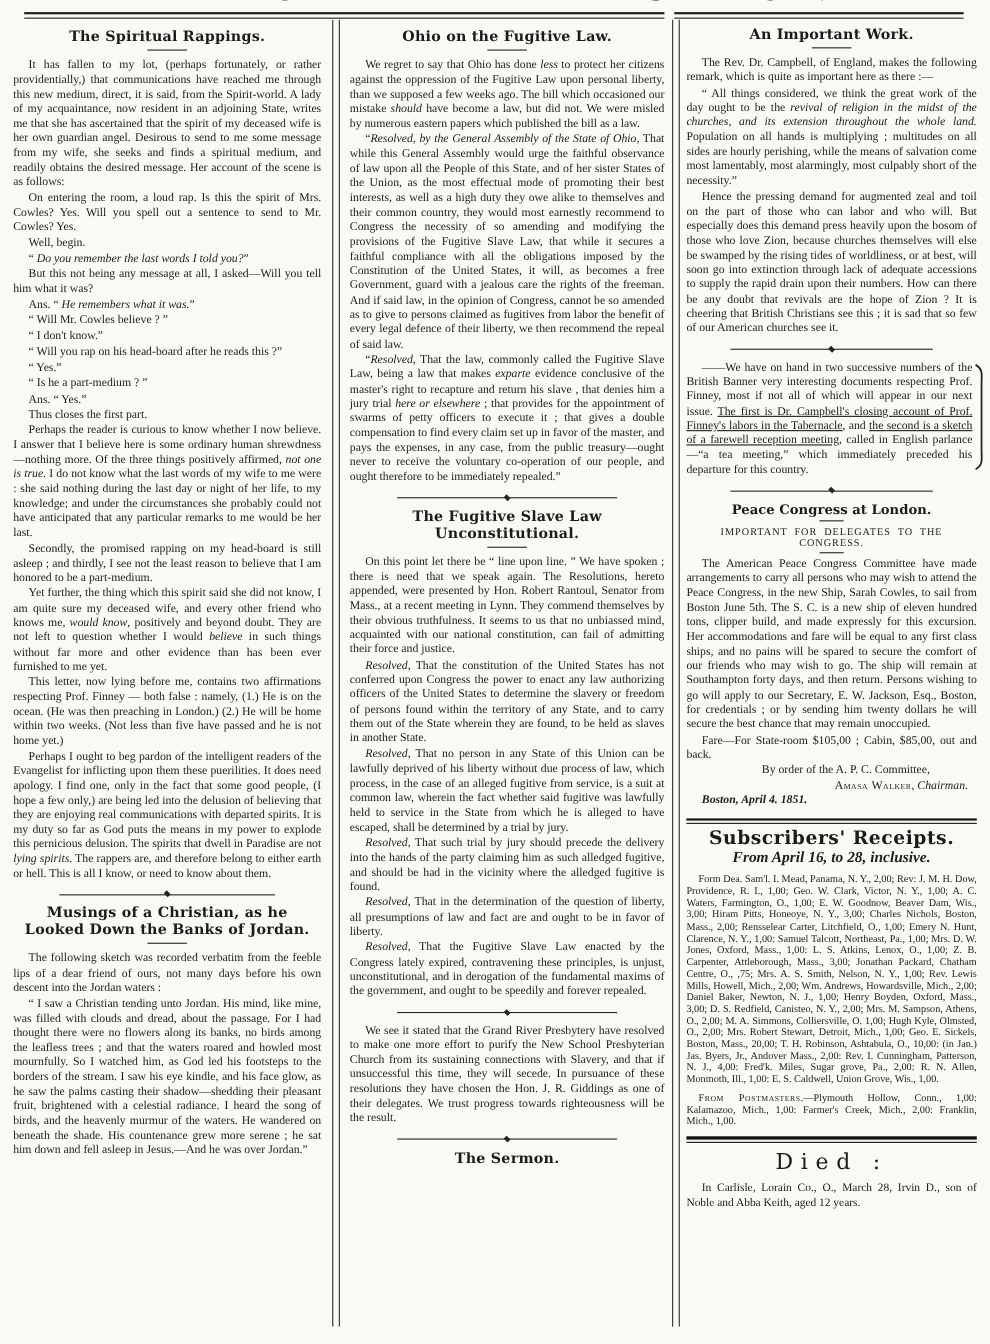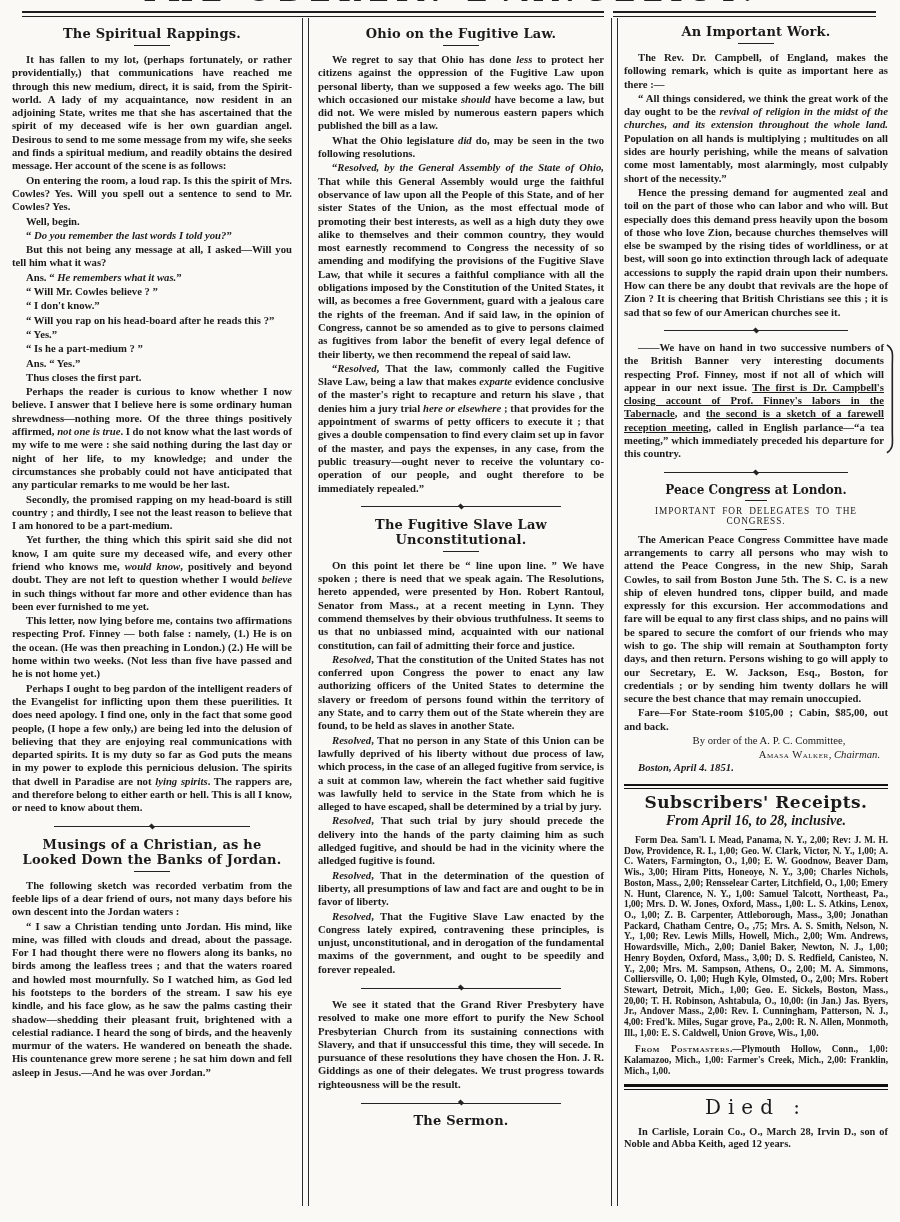--- a/index.html
+++ b/index.html
@@ -22,21 +22,21 @@
   #vrule2{left:611px;}
   
   .col{position:absolute;top:20px;}
   #col1{left:12px;width:280px;}
   #col2{left:318px;width:286px;}
   #col3{left:624px;width:264px;top:18px;}
   
   .art-head{font-family:"DejaVu Serif",serif;font-weight:700;font-size:13px;line-height:15px;text-align:center;margin:6px 4px 0;letter-spacing:.2px;}
   .head-rule{width:36px;border-top:1.5px solid #222;margin:4px auto 7px;}
   
-  .article-body p{margin:0 0 1px;text-align:justify;text-indent:14px;font-size:10.7px;line-height:13.3px;font-weight:bold;}
+  .article-body p{margin:0 0 1px;text-align:justify;text-indent:14px;font-size:10.7px;line-height:13.3px;}
   .article-body i{font-style:italic;}
   .article-body u{text-decoration:underline;text-underline-offset:1px;}
   
   .divider{position:relative;height:8px;margin:8px auto 6px;width:70%;}
   .divider::before{content:"";position:absolute;left:0;right:0;top:3.5px;border-top:1px solid #242424;}
   .diamond{position:absolute;left:50%;top:1px;width:5px;height:5px;background:#242424;transform:translateX(-50%) rotate(45deg) scaleY(.75);}
   
   .note-wrap{position:relative;padding-right:4px;}
   .bracket{position:absolute;right:-7px;top:2px;height:calc(100% - 8px);width:9px;}
   
@@ -82,42 +82,41 @@
         <p>But this not being any message at all, I asked—Will you tell him what it was?</p>
         <p>Ans.  “ <i>He remembers what it was.</i>”</p>
         <p>“ Will Mr. Cowles believe ? ”</p>
         <p>“ I don't know.”</p>
         <p>“ Will you rap on his head-board after he reads this ?”</p>
         <p>“ Yes.”</p>
         <p>“ Is he a part-medium ? ”</p>
         <p>Ans.  “ Yes.”</p>
         <p>Thus closes the first part.</p>
         <p>Perhaps the reader is curious to know whether I now believe.  I answer that I believe here is some ordinary human shrewdness—nothing more.  Of the three things positively affirmed, <i>not one is true</i>.  I do not know what the last words of my wife to me were : she said nothing during the last day or night of her life, to my knowledge; and under the circumstances she probably could not have anticipated that any particular remarks to me would be her last.</p>
-        <p>Secondly, the promised rapping on my head-board is still country ; and thirdly, I see not the least reason to believe that I am honored to be a part-medium.</p>
+        <p>Secondly, the promised rapping on my head-board is still asleep ; and thirdly, I see not the least reason to believe that I am honored to be a part-medium.</p>
         <p>Yet further, the thing which this spirit said she did not know, I am quite sure my deceased wife, and every other friend who knows me, <i>would know</i>, positively and beyond doubt.  They are not left to question whether I would <i>believe</i> in such things without far more and other evidence than has been ever furnished to me yet.</p>
         <p>This letter, now lying before me, contains two affirmations respecting Prof. Finney — both false :  namely, (1.) He is on the ocean.  (He was then preaching in London.)  (2.) He will be home within two weeks. (Not less than five have passed and he is not home yet.)</p>
         <p>Perhaps I ought to beg pardon of the intelligent readers of the Evangelist for inflicting upon them these puerilities.  It does need apology.  I find one, only in the fact that some good people, (I hope a few only,) are being led into the delusion of believing that they are enjoying real communications with departed spirits.  It is my duty so far as God puts the means in my power to explode this pernicious delusion.  The spirits that dwell in Paradise are not <i>lying spirits</i>.  The rappers are, and therefore belong to either earth or hell.  This is all I know, or need to know about them.</p>
       </div>
     <div class="divider">
         <span class="diamond"></span>
       </div>
     <h2 class="art-head">Musings of a Christian, as he Looked Down the Banks of Jordan.</h2>
     <div class="head-rule"></div>
     <div class="article-body">
         <p>The following sketch was recorded verbatim from the feeble lips of a dear friend of ours, not many days before his own descent into the Jordan waters :</p>
         <p>“ I saw a Christian tending unto Jordan.  His mind, like mine, was filled with clouds and dread, about the passage.  For I had thought there were no flowers along its banks, no birds among the leafless trees ; and that the waters roared and howled most mournfully.  So I watched him, as God led his footsteps to the borders of the stream.  I saw his eye kindle, and his face glow, as he saw the palms casting their shadow—shedding their pleasant fruit, brightened with a celestial radiance.  I heard the song of birds, and the heavenly murmur of the waters.  He wandered on beneath the shade.  His countenance grew more serene ; he sat him down and fell asleep in Jesus.—And he was over Jordan.”</p>
       </div>
   </div>
 
   <div class="col" id="col2">
     <h2 class="art-head">Ohio on the Fugitive Law.</h2>
     <div class="head-rule"></div>
     <div class="article-body">
         <p>We regret to say that Ohio has done <i>less</i> to protect her citizens against the oppression of the Fugitive Law upon personal liberty, than we supposed a few weeks ago.  The bill which occasioned our  mistake <i>should</i> have become a law, but did not.  We were misled by numerous eastern papers which published the bill as a law.</p>
-        <p>What the Ohio legislature <i>did</i> do, may be seen in the two following resolutions.</p>
         <p>“<i>Resolved, by the General Assembly of the State of Ohio,</i> That while this General Assembly would urge the faithful observance of law upon all the People of this State, and of her sister States of the Union, as the most effectual mode of promoting their best interests, as well as a high duty they owe alike to themselves and their common country, they would most earnestly recommend to Congress the necessity of so amending and modifying the provisions of the Fugitive Slave Law, that while it secures a faithful compliance with all the obligations imposed by the Constitution of the United States, it will, as becomes a free Government, guard with a jealous care the rights of the freeman.  And if said law, in the opinion of Congress, cannot be so amended as to give to persons claimed as fugitives from labor the benefit of every legal defence of their liberty, we then recommend the repeal of said law.</p>
         <p>“<i>Resolved</i>, That the law, commonly called the Fugitive Slave Law, being a law that makes <i>exparte</i> evidence conclusive of the master's right to recapture and return his slave , that denies him a jury trial <i>here or elsewhere</i> ; that provides for the appointment of swarms of petty officers to execute it ; that gives a double compensation to find every claim set up in favor of the master, and pays the expenses, in any case, from the public treasury—ought never to receive the voluntary co-operation of our people, and ought therefore to be immediately repealed.”</p>
       </div>
     <div class="divider">
         <span class="diamond"></span>
       </div>
     <h2 class="art-head">The Fugitive Slave Law Unconstitutional.</h2>
     <div class="head-rule"></div>
     <div class="article-body">
         <p>On this point let there be “ line upon line. ”  We have spoken ; there is need that we speak again.  The Resolutions, hereto appended, were presented by Hon. Robert Rantoul, Senator from Mass., at a recent meeting in Lynn.  They commend themselves by their obvious truthfulness.  It seems to us that no unbiassed mind, acquainted with our national constitution, can fail of admitting their force and justice.</p>

